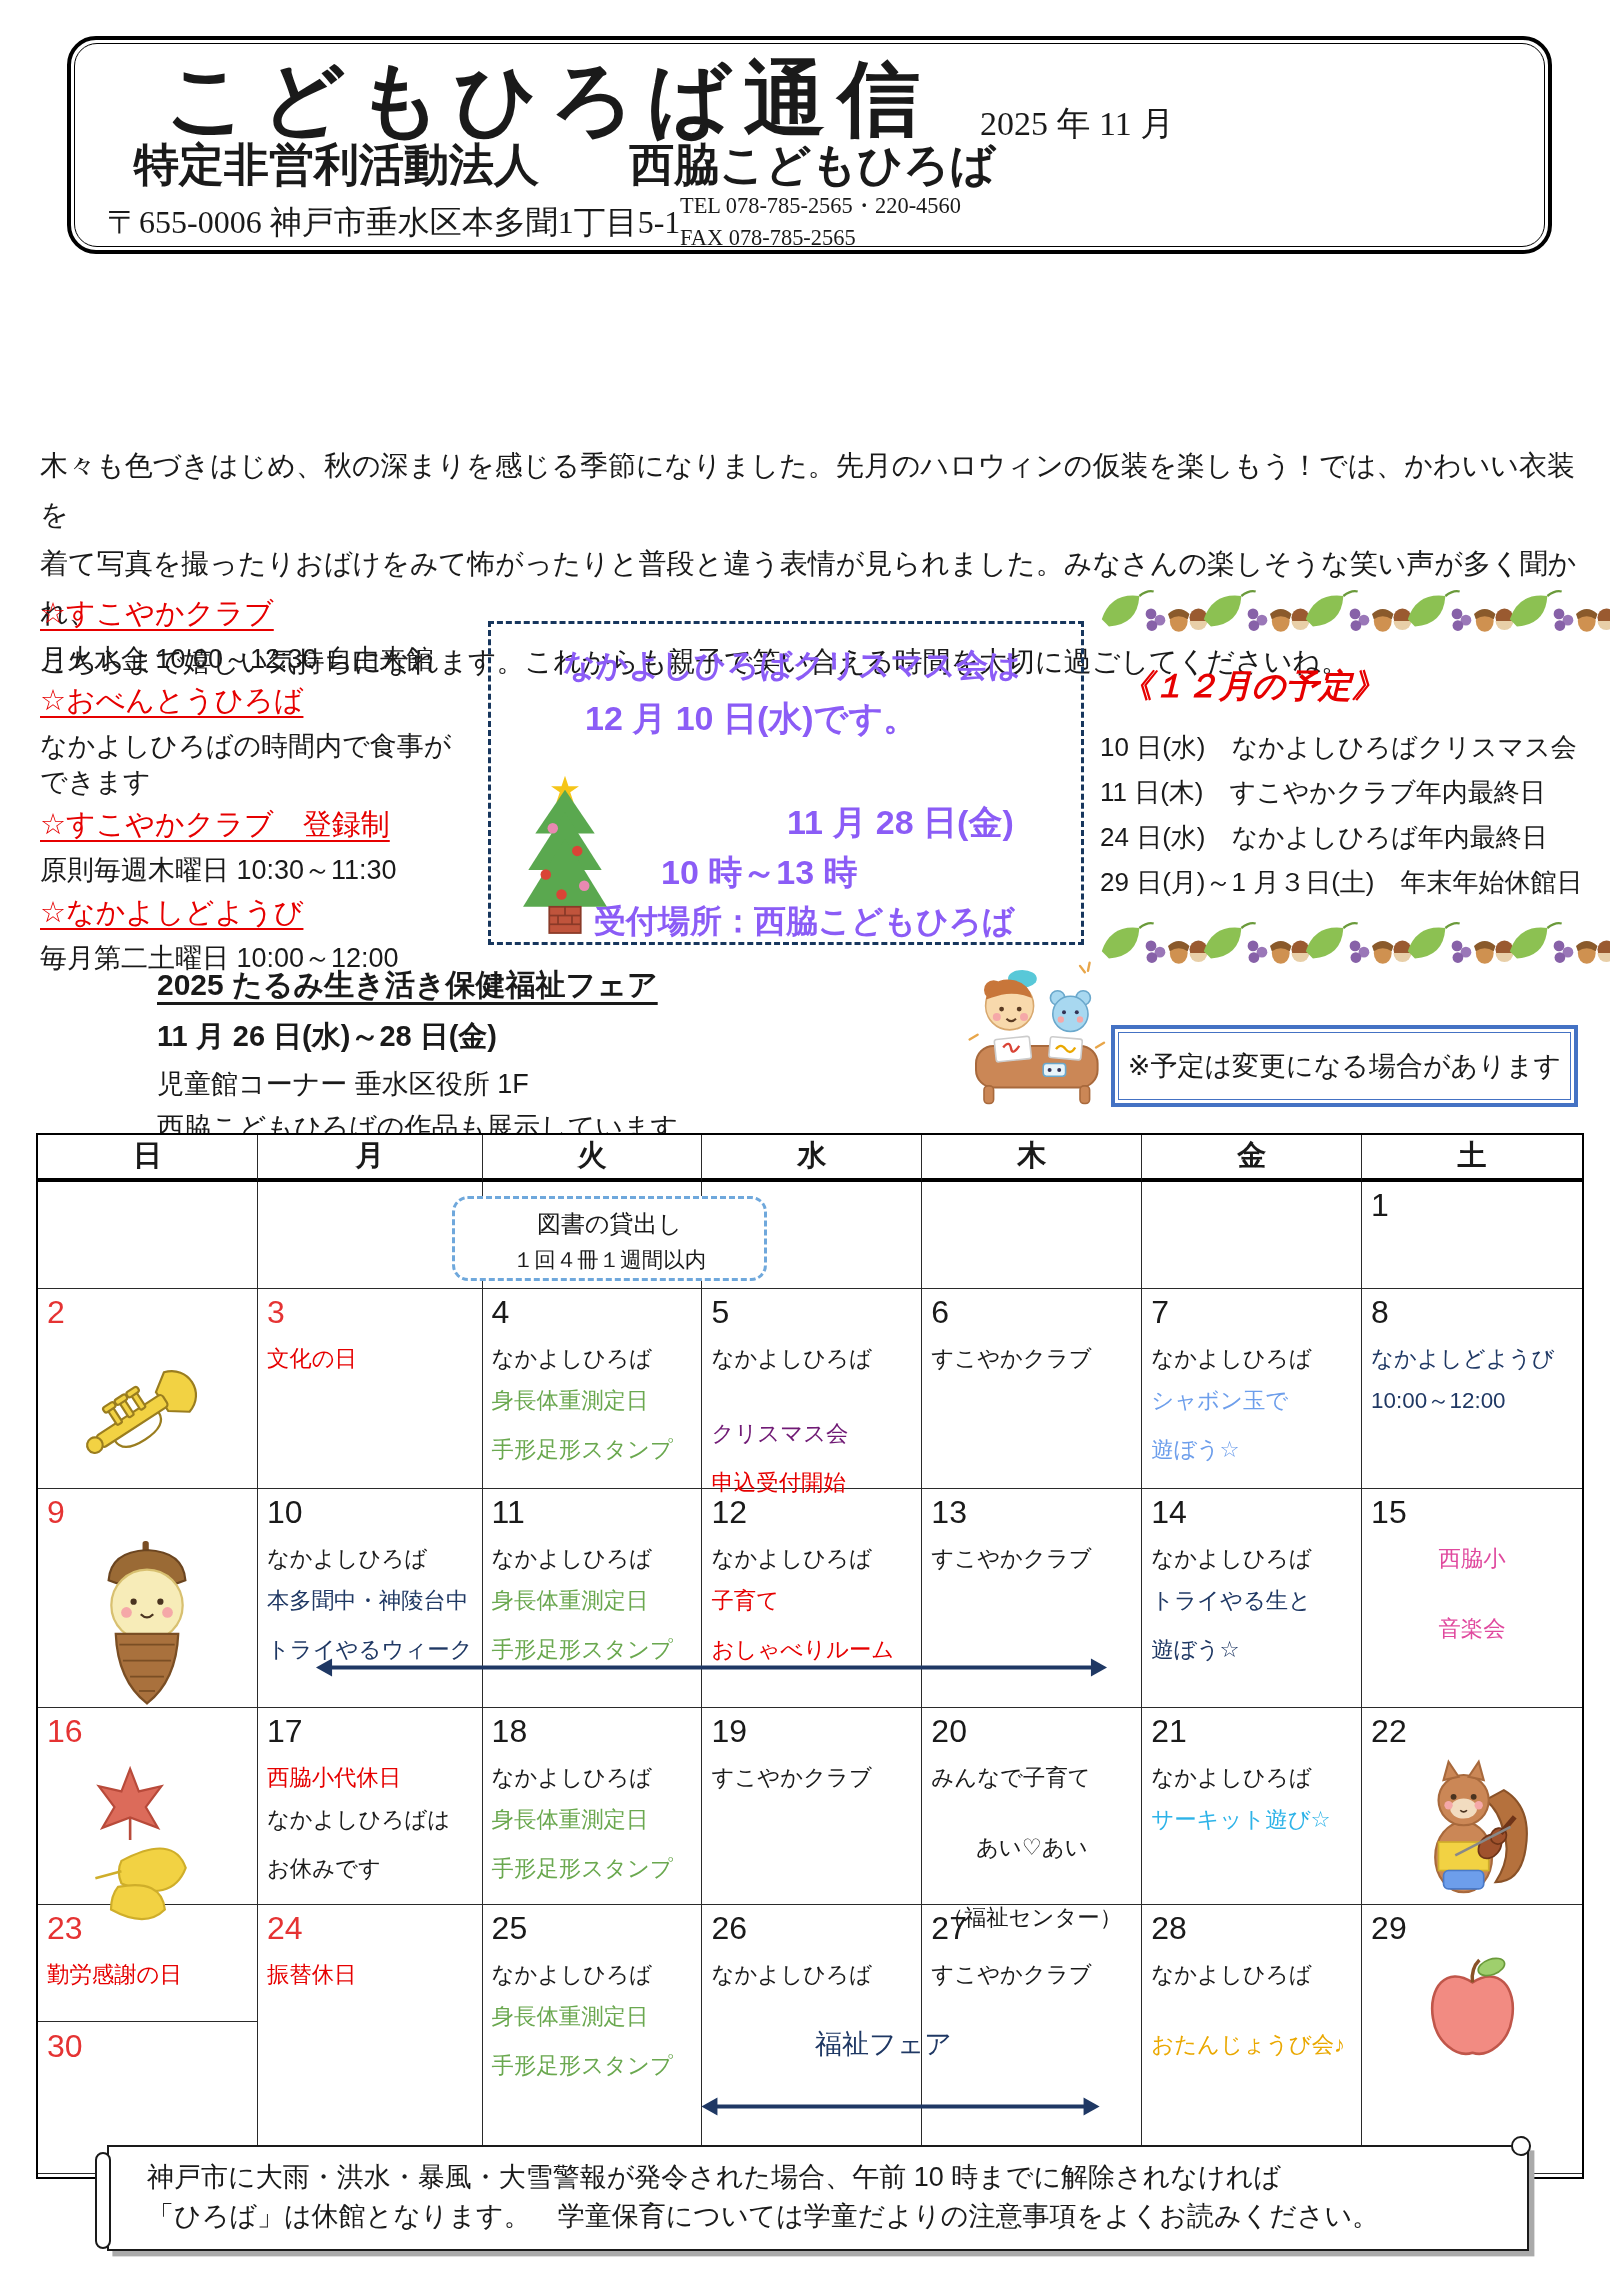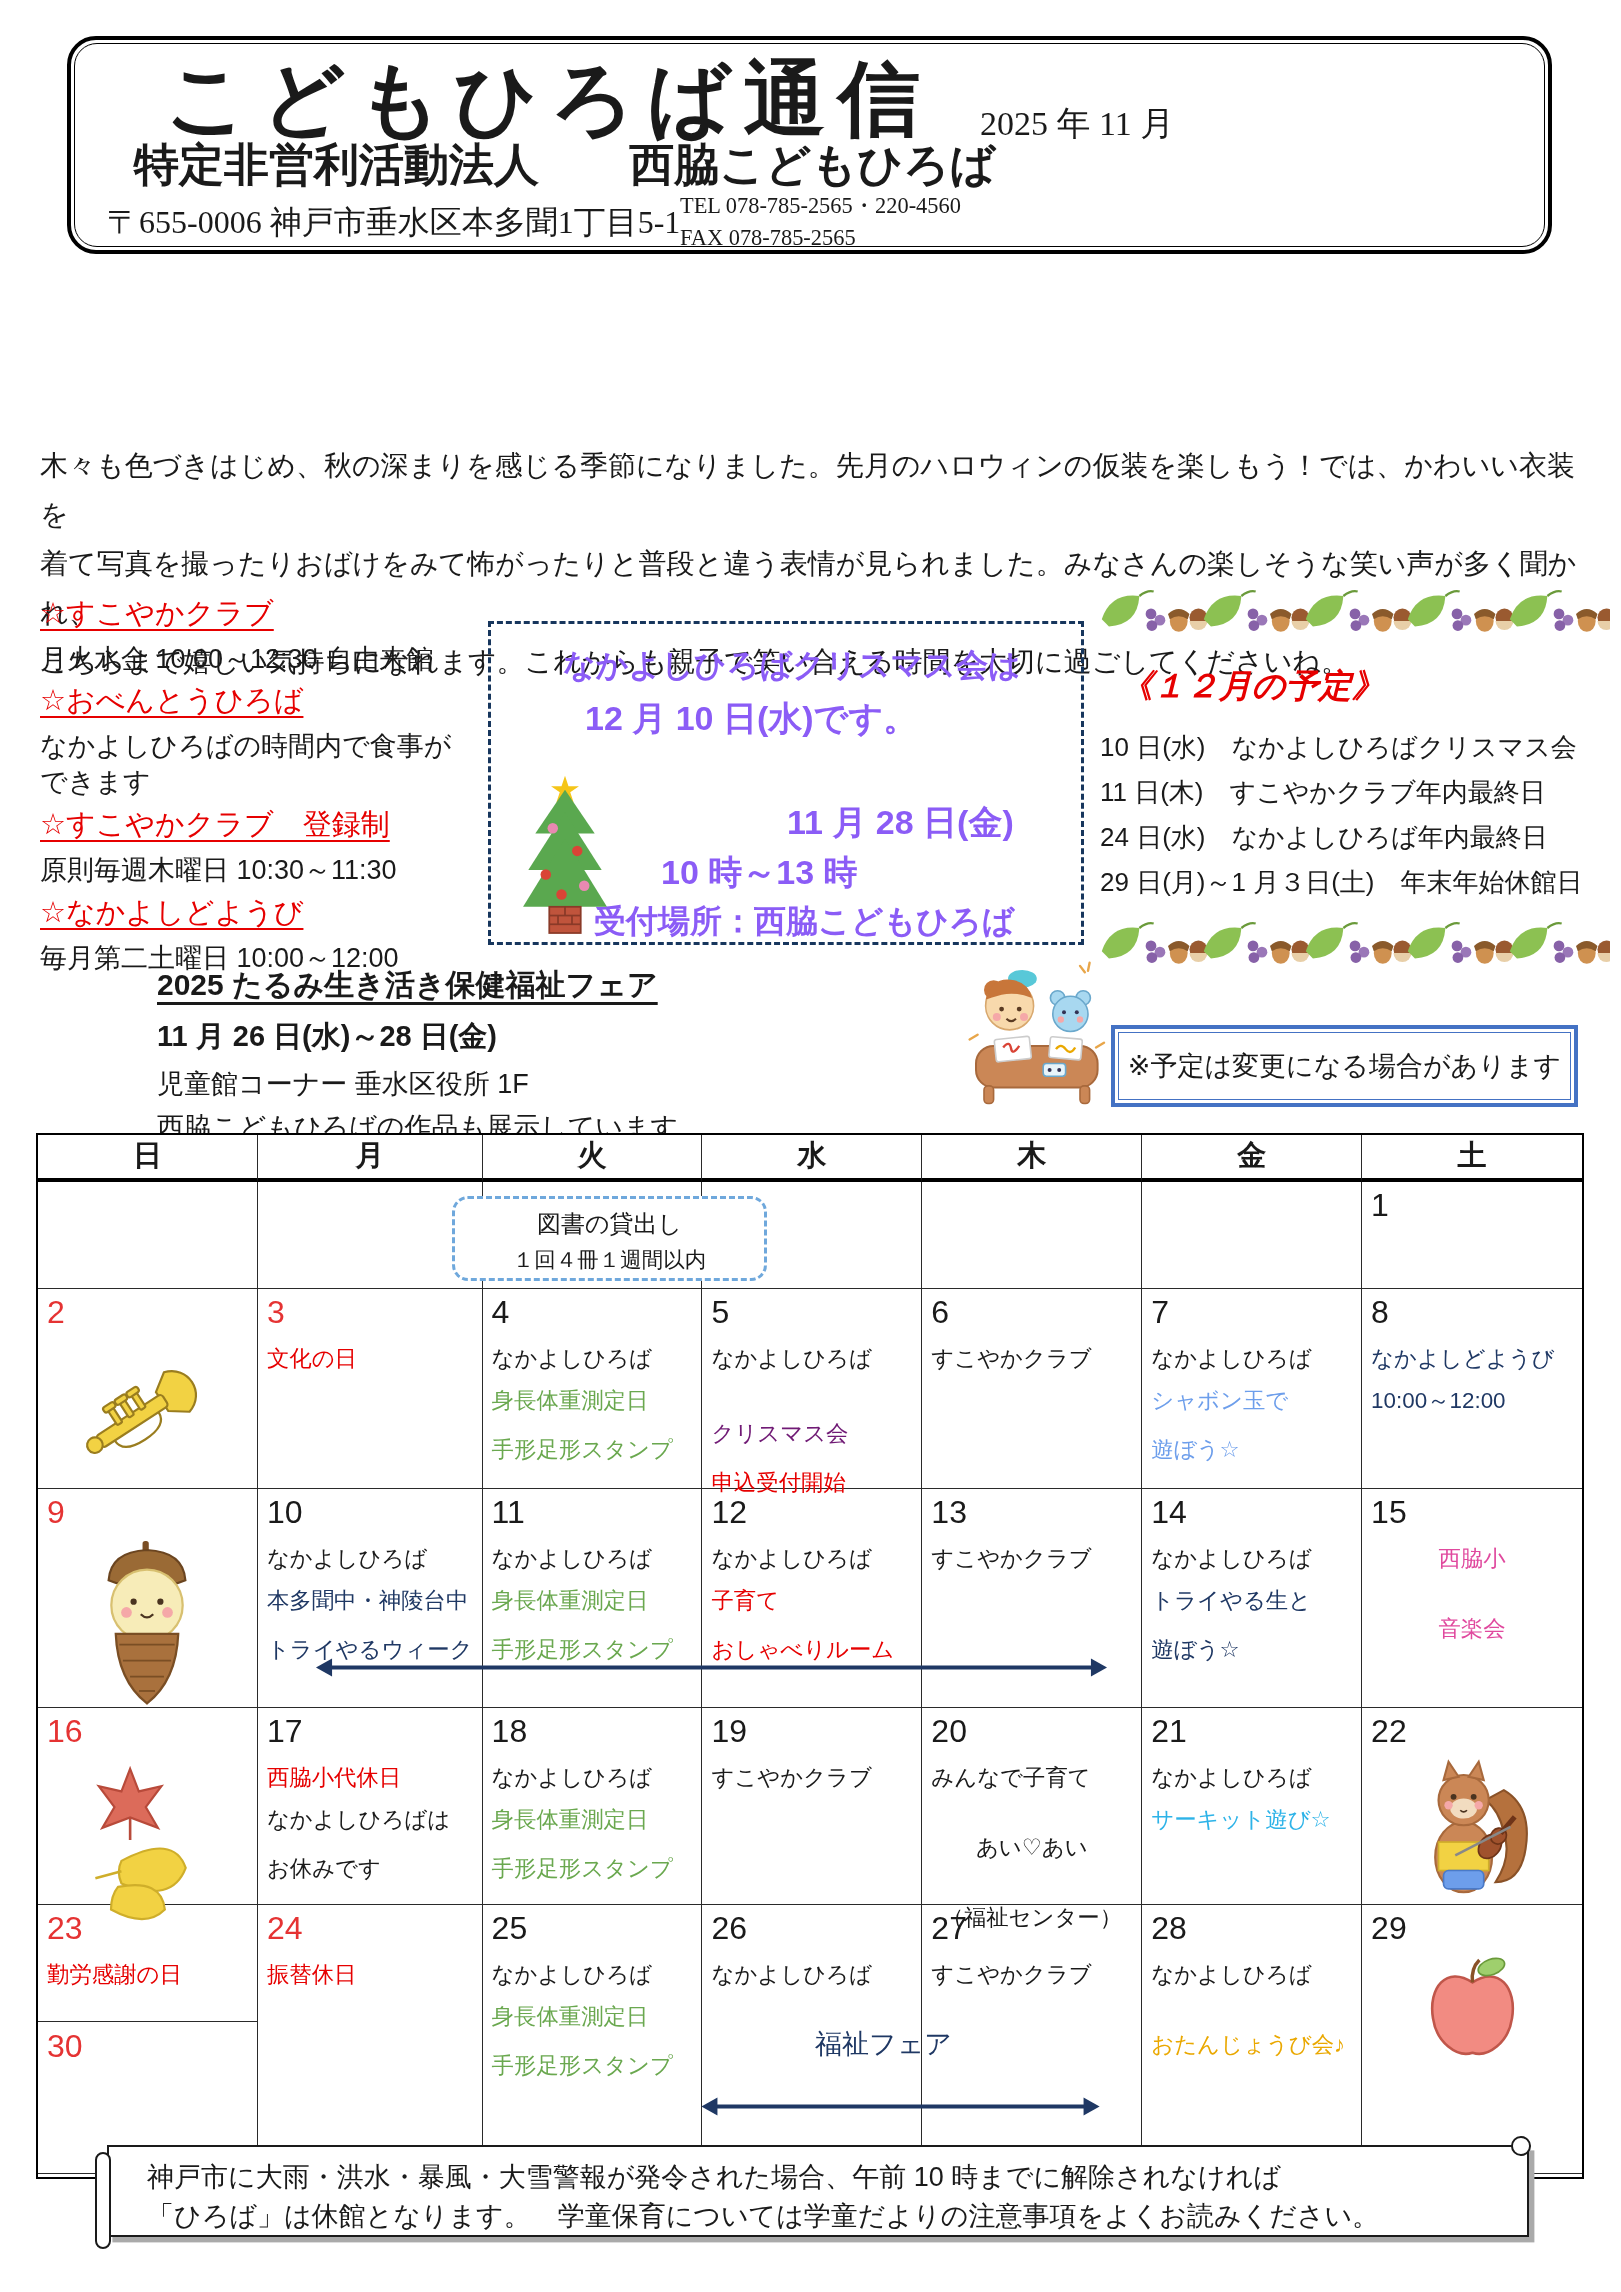--- a/index.html
+++ b/index.html
@@ -108,21 +108,21 @@
   .library-box {
     position:absolute; left:452px; top:1196px; width:315px; height:85px;
     border:3.6px dashed #6fa8dc; border-radius:16px; background:#fff; text-align:center;
   }
   .lib-l1 { font-size:24px; margin-top:9px; }
   .lib-l2 { font-size:21.5px; margin-top:5.4px; }
   .cal-arrow { position:absolute; }
   .arrow-label { position:absolute; font-size:27px; text-align:left; white-space:nowrap; }
   
   .footer-banner {
-    position:absolute; left:107px; top:2145px; width:1422px; height:92px;
+    position:absolute; left:107px; top:2145px; width:1422px; height:106px;
     background:#fff; border:2.7px solid #1a1a1a; box-shadow:5.4px 5.4px 0 #aaa; z-index:5;
     padding:10.7px 0 0 38px;
   }
   .fb-roll {
     position:absolute; left:-14.3px; top:5.4px; width:16px; height:97px;
     background:#fff; border:2.7px solid #1a1a1a; border-radius:8px;
   }
   .fb-curl {
     position:absolute; right:-3.6px; top:-10.7px; width:19.7px; height:19.7px;
     background:#fff; border:2.7px solid #1a1a1a; border-radius:50%;

